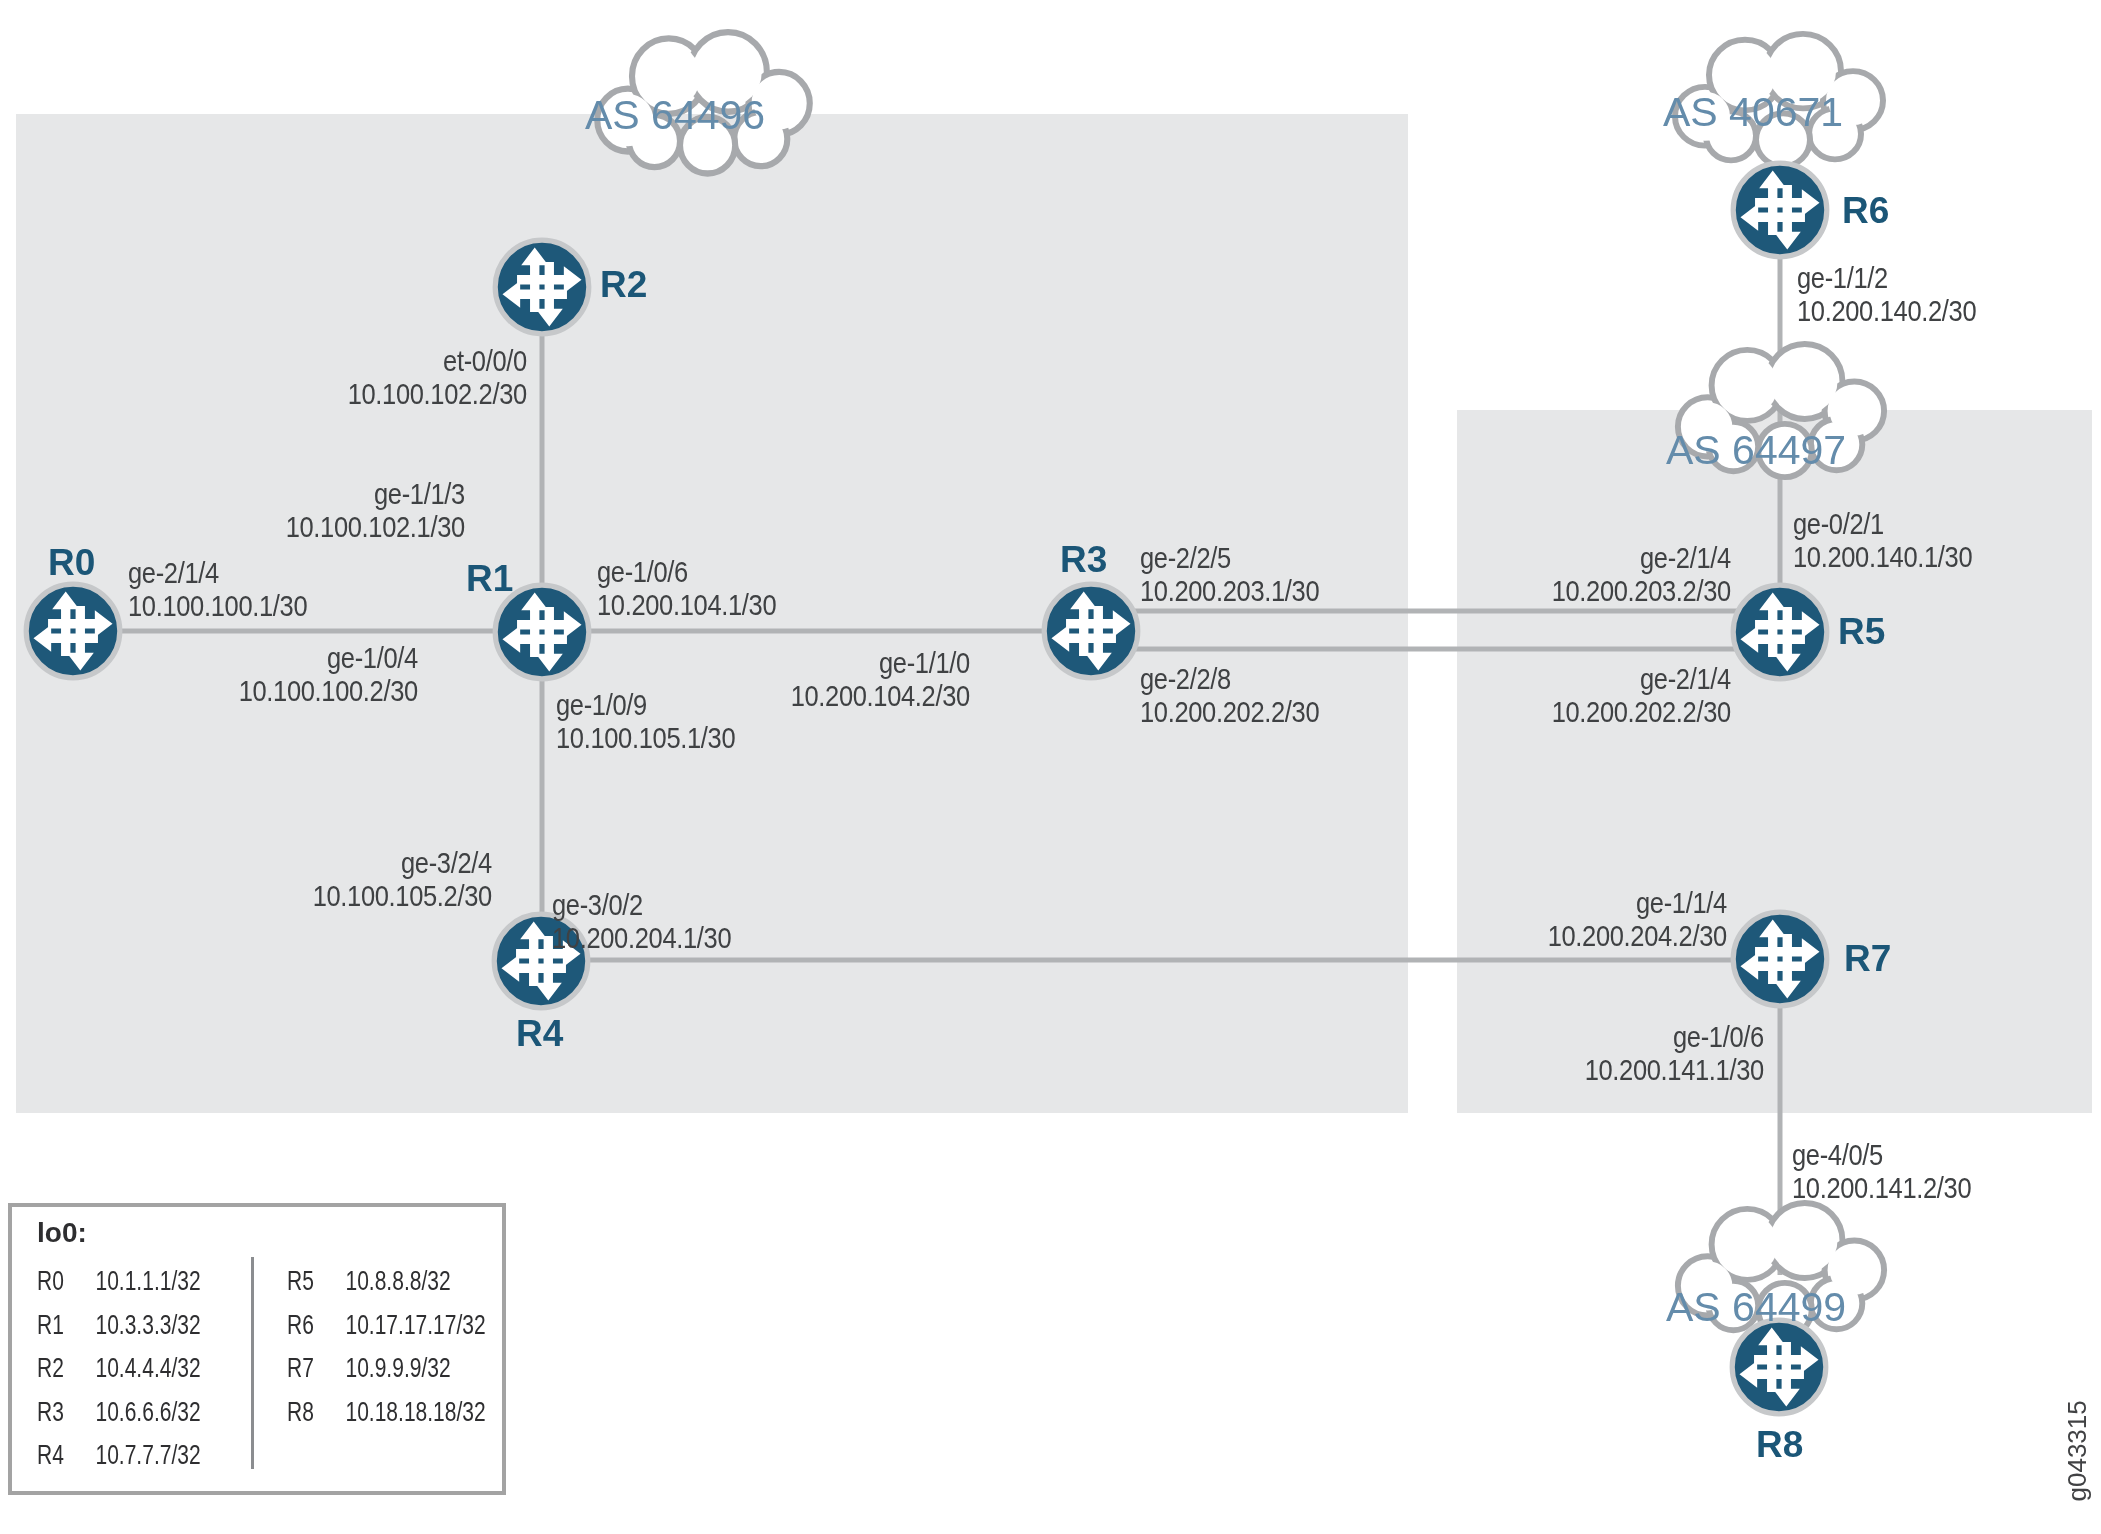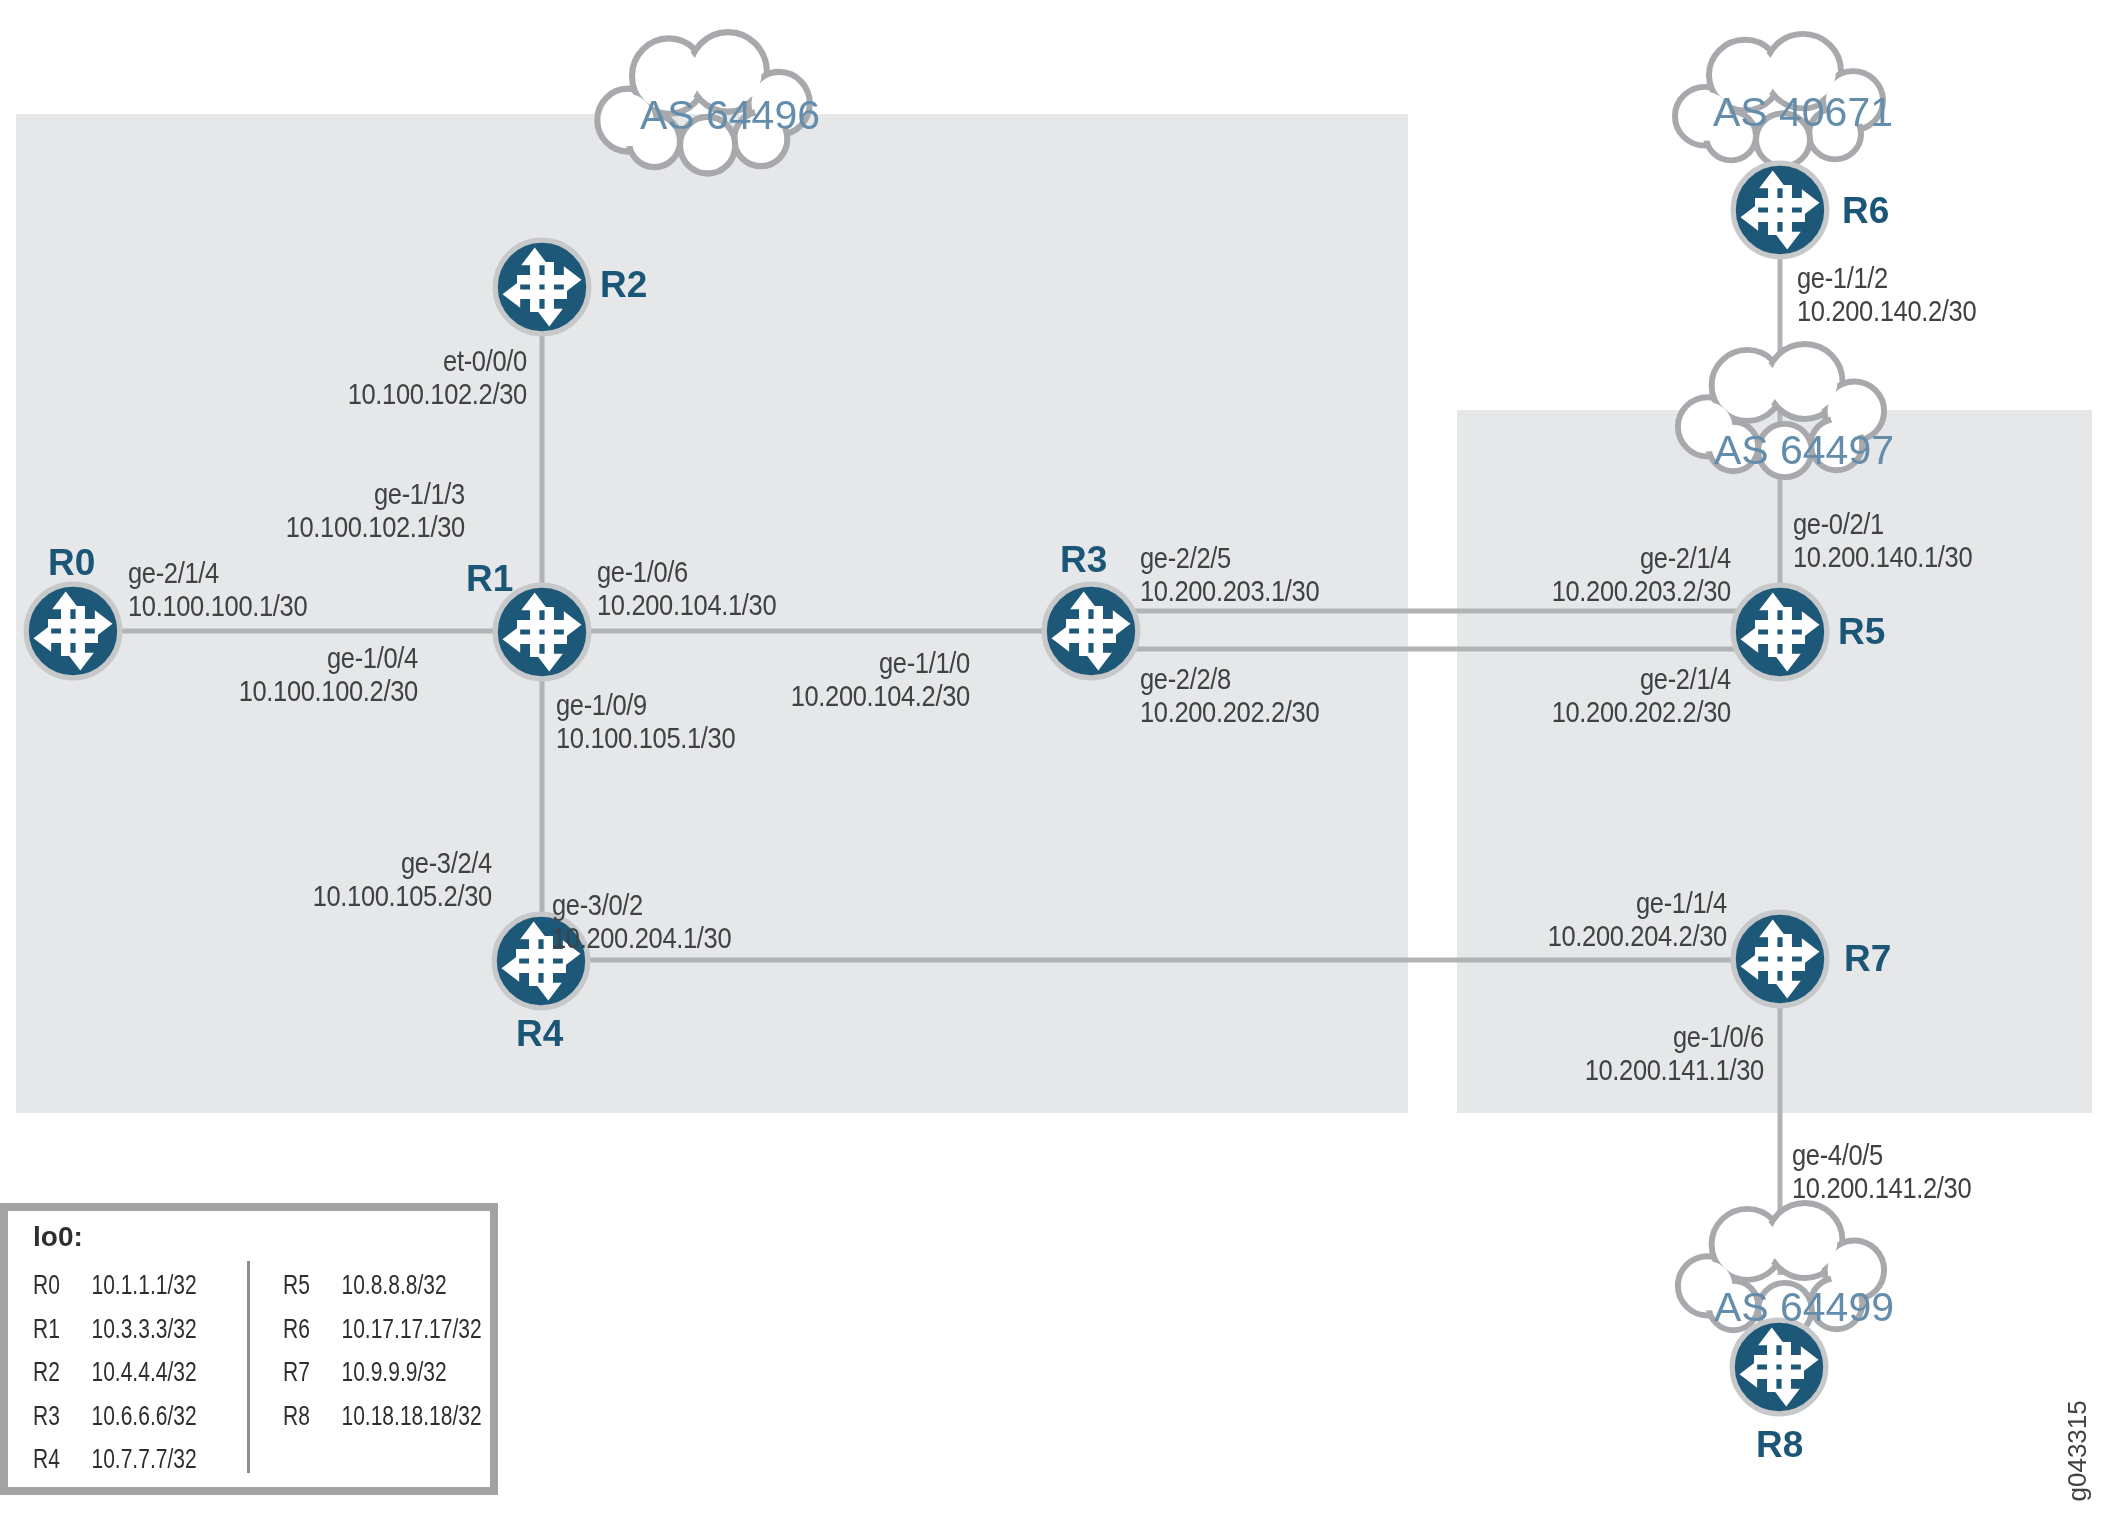--- a/index.html
+++ b/index.html
@@ -4,23 +4,23 @@
 <style>
   html,body{margin:0;padding:0;background:#fff;}
   .stage{position:relative;width:2101px;height:1534px;background:#fff;overflow:hidden;
          font-family:"Liberation Sans",sans-serif;}
   .layer{position:absolute;left:0;top:0;}
   .if{position:absolute;font-size:30px;line-height:33px;color:#3f4143;white-space:nowrap;
       letter-spacing:-0.4px;}
   .sx-l{transform:scaleX(0.85);transform-origin:0 0;}
   .sx-r{transform:scaleX(0.85);transform-origin:100% 0;text-align:right;}
   .rname{position:absolute;font-size:37px;font-weight:bold;color:#1b5677;white-space:nowrap;}
-  .asname{position:absolute;font-size:41px;color:#648cab;text-align:right;white-space:nowrap;}
-  .legend{position:absolute;left:0;top:1203px;width:498px;height:292px;background:#fff;
-          border:8px solid #a3a3a3;box-sizing:border-box;}
+  .asname{position:absolute;font-size:41px;color:#648cab;text-align:left;white-space:nowrap;}
+  .legend{position:absolute;left:8px;top:1203px;width:498px;height:292px;background:#fff;
+          border:4px solid #a3a3a3;box-sizing:border-box;}
   .lg-title{position:absolute;left:25px;top:10px;font-size:28px;font-weight:bold;color:#2e2e30;}
   .lg-col{position:absolute;top:52px;transform:scaleX(0.75);transform-origin:0 0;
           font-size:28px;color:#2e2e30;white-space:nowrap;}
   .lg-col div{height:43.5px;line-height:43.5px;}
   .lg-col .lg-r{display:inline-block;width:78px;}
   .lg-div{position:absolute;left:239px;top:50px;width:3px;height:212px;background:#8b8d90;}
   .figid{position:absolute;left:2030px;top:1439px;width:94px;text-align:center;
          font-size:26px;color:#414244;white-space:nowrap;transform:rotate(-90deg);}
 </style>
 </head>

